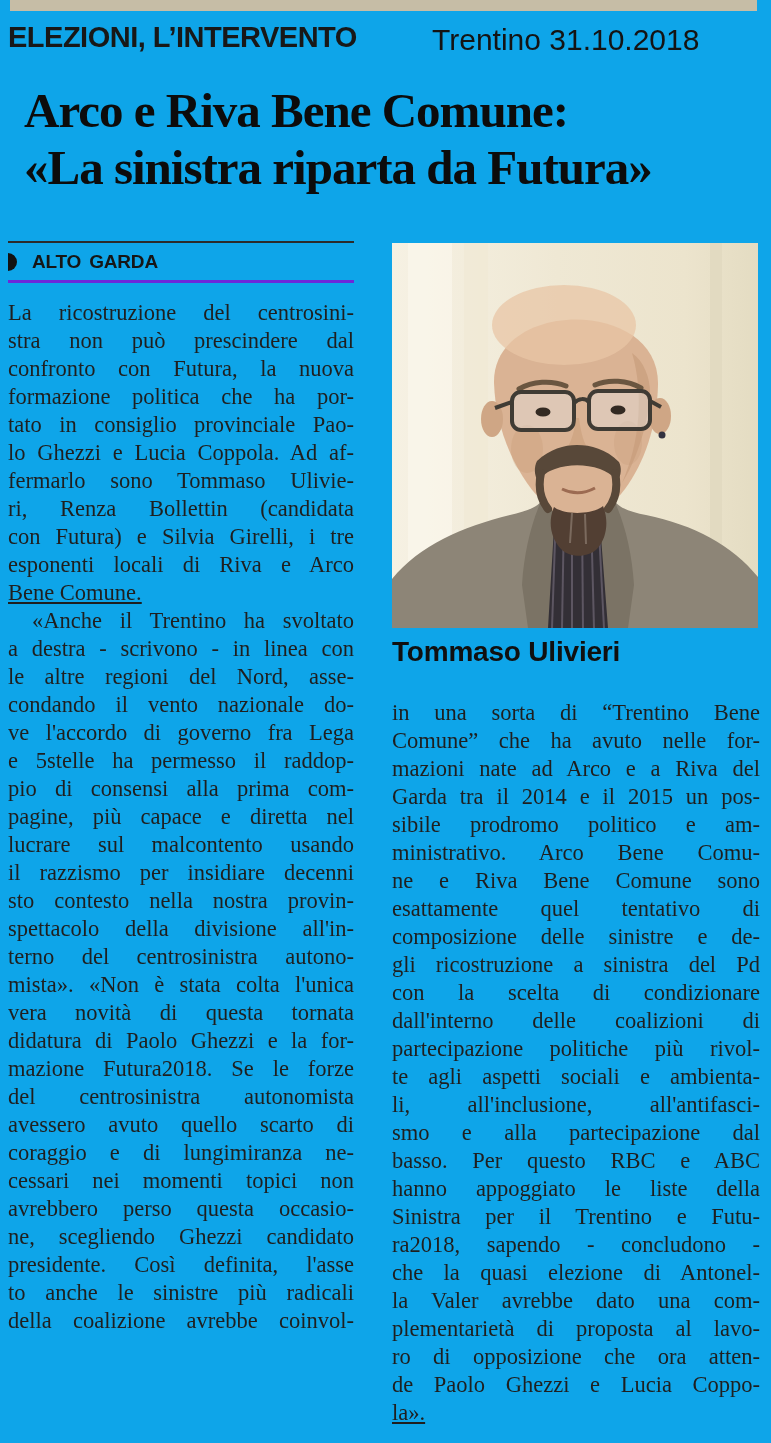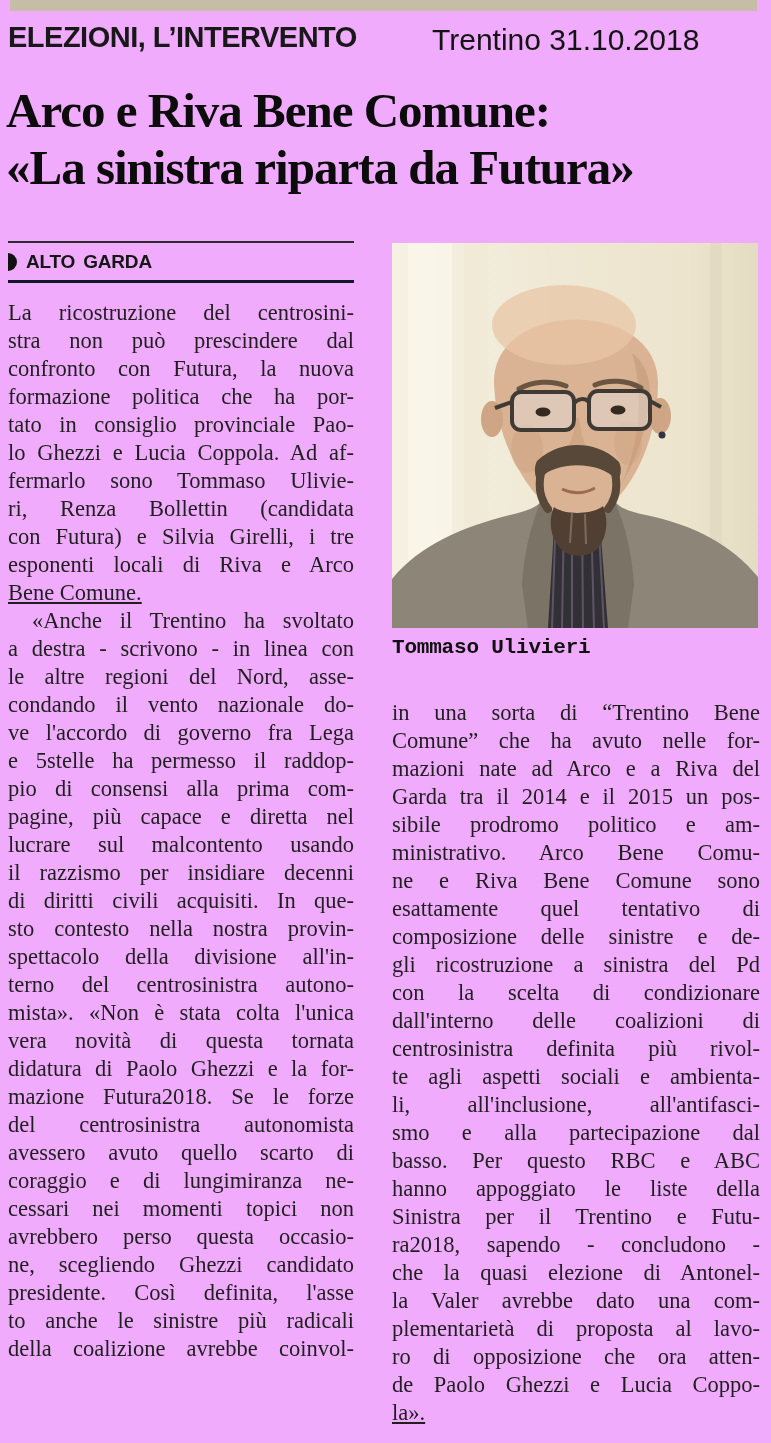--- a/index.html
+++ b/index.html
@@ -1,54 +1,54 @@
 <!DOCTYPE html>
 <html><head>
 <meta charset="utf-8">
 <style>
   html,body { margin:0; padding:0; background:#ffffff; }
   .page {
-    position:relative; width:771px; height:1443px; background:#f0abfc;
+    position:relative; width:771px; height:1443px; background:#0ea5e9;
     font-family:"Liberation Serif", serif; color:#1d1d1d; overflow:hidden;
   }
   .topband { position:absolute; left:10px; top:0; width:747px; height:11px; background:#c6bda6; }
   .kicker {
     position:absolute; left:8px; top:21px;
     font-family:"Liberation Sans", sans-serif; font-weight:bold;
     font-size:29px; letter-spacing:-0.5px; color:#181818; white-space:nowrap;
   }
   .source {
     position:absolute; left:432px; top:23px;
     font-family:"Liberation Sans", sans-serif; font-size:30px; color:#141414; white-space:nowrap;
   }
   .headline { position:absolute; left:6px; top:82px; width:762px; margin:0;
     font-weight:bold; font-size:49px; line-height:57px; letter-spacing:-1px; color:#0c0c0c; }
-  .headline .hl { display:block; white-space:nowrap; }
+  .headline .hl { display:block; white-space:nowrap;margin-left:18px; }
   .section-head {
     position:absolute; left:8px; top:241px; width:346px;
-    border-top:2px solid #2b2b2b; border-bottom:3px solid #0f172a;
-    padding:8px 0 7px; display:flex; align-items:center; gap:9px; box-sizing:border-box;
+    border-top:2px solid #2b2b2b; border-bottom:3px solid #6d28d9;
+    padding:8px 0 7px; display:flex; align-items:center; gap:15px; box-sizing:border-box;
   }
   .bullet { width:9px; height:18px; background:#121212; border-radius:0 9px 9px 0; flex:0 0 auto; }
   .section-label {
     font-family:"Liberation Sans", sans-serif; font-weight:bold; font-size:19px;
     color:#161616; letter-spacing:-0.2px; word-spacing:3px; white-space:nowrap;
   }
   .colL { position:absolute; left:8px; top:299px; width:346px; }
   .colR { position:absolute; left:392px; top:699px; width:368px; }
   .bodyline {
     font-size:22.5px; line-height:28px; color:#1f1f1f;
     text-align:justify; text-align-last:justify;
   }
   .bodyline.flush { text-align-last:left;text-decoration:underline; }
   .bodyline.indent { text-indent:24px; }
   .photo { position:absolute; left:392px; top:243px; width:366px; height:385px; margin:0; }
   .caption {
     position:absolute; left:392px; top:636px;
-    font-family:Liberation Mono, monospace; font-weight:bold; font-size:21px;
+    font-family:Liberation Sans, sans-serif; font-weight:bold; font-size:28px;
     letter-spacing:-0.2px; color:#101010; white-space:nowrap;
   }
 </style>
 </head>
 <body>
 
 <div class="page">
 
   <div class="topband"></div>
 
@@ -80,21 +80,20 @@
       <div class="bodyline indent">«Anche il Trentino ha svoltato</div>
       <div class="bodyline">a destra - scrivono - in linea con</div>
       <div class="bodyline">le altre regioni del Nord, asse-</div>
       <div class="bodyline">condando il vento nazionale do-</div>
       <div class="bodyline">ve l'accordo di governo fra Lega</div>
       <div class="bodyline">e 5stelle ha permesso il raddop-</div>
       <div class="bodyline">pio di consensi alla prima com-</div>
       <div class="bodyline">pagine, più capace e diretta nel</div>
       <div class="bodyline">lucrare sul malcontento usando</div>
       <div class="bodyline">il razzismo per insidiare decenni</div>
-      <div class="bodyline">di diritti civili acquisiti. In que-</div>
       <div class="bodyline">sto contesto nella nostra provin-</div>
       <div class="bodyline">spettacolo della divisione all'in-</div>
       <div class="bodyline">terno del centrosinistra autono-</div>
       <div class="bodyline">mista». «Non è stata colta l'unica</div>
       <div class="bodyline">vera novità di questa tornata</div>
       <div class="bodyline">didatura di Paolo Ghezzi e la for-</div>
       <div class="bodyline">mazione Futura2018. Se le forze</div>
       <div class="bodyline">del centrosinistra autonomista</div>
       <div class="bodyline">avessero avuto quello scarto di</div>
       <div class="bodyline">coraggio e di lungimiranza ne-</div>
@@ -186,21 +185,21 @@
       <div class="bodyline">mazioni nate ad Arco e a Riva del</div>
       <div class="bodyline">Garda tra il 2014 e il 2015 un pos-</div>
       <div class="bodyline">sibile prodromo politico e am-</div>
       <div class="bodyline">ministrativo. Arco Bene Comu-</div>
       <div class="bodyline">ne e Riva Bene Comune sono</div>
       <div class="bodyline">esattamente quel tentativo di</div>
       <div class="bodyline">composizione delle sinistre e de-</div>
       <div class="bodyline">gli ricostruzione a sinistra del Pd</div>
       <div class="bodyline">con la scelta di condizionare</div>
       <div class="bodyline">dall'interno delle coalizioni di</div>
-      <div class="bodyline">centrosinistra definita più rivol-</div>
+      <div class="bodyline">partecipazione politiche più rivol-</div>
       <div class="bodyline">te agli aspetti sociali e ambienta-</div>
       <div class="bodyline">li, all'inclusione, all'antifasci-</div>
       <div class="bodyline">smo e alla partecipazione dal</div>
       <div class="bodyline">basso. Per questo RBC e ABC</div>
       <div class="bodyline">hanno appoggiato le liste della</div>
       <div class="bodyline">Sinistra per il Trentino e Futu-</div>
       <div class="bodyline">ra2018, sapendo - concludono -</div>
       <div class="bodyline">che la quasi elezione di Antonel-</div>
       <div class="bodyline">la Valer avrebbe dato una com-</div>
       <div class="bodyline">plementarietà di proposta al lavo-</div>

